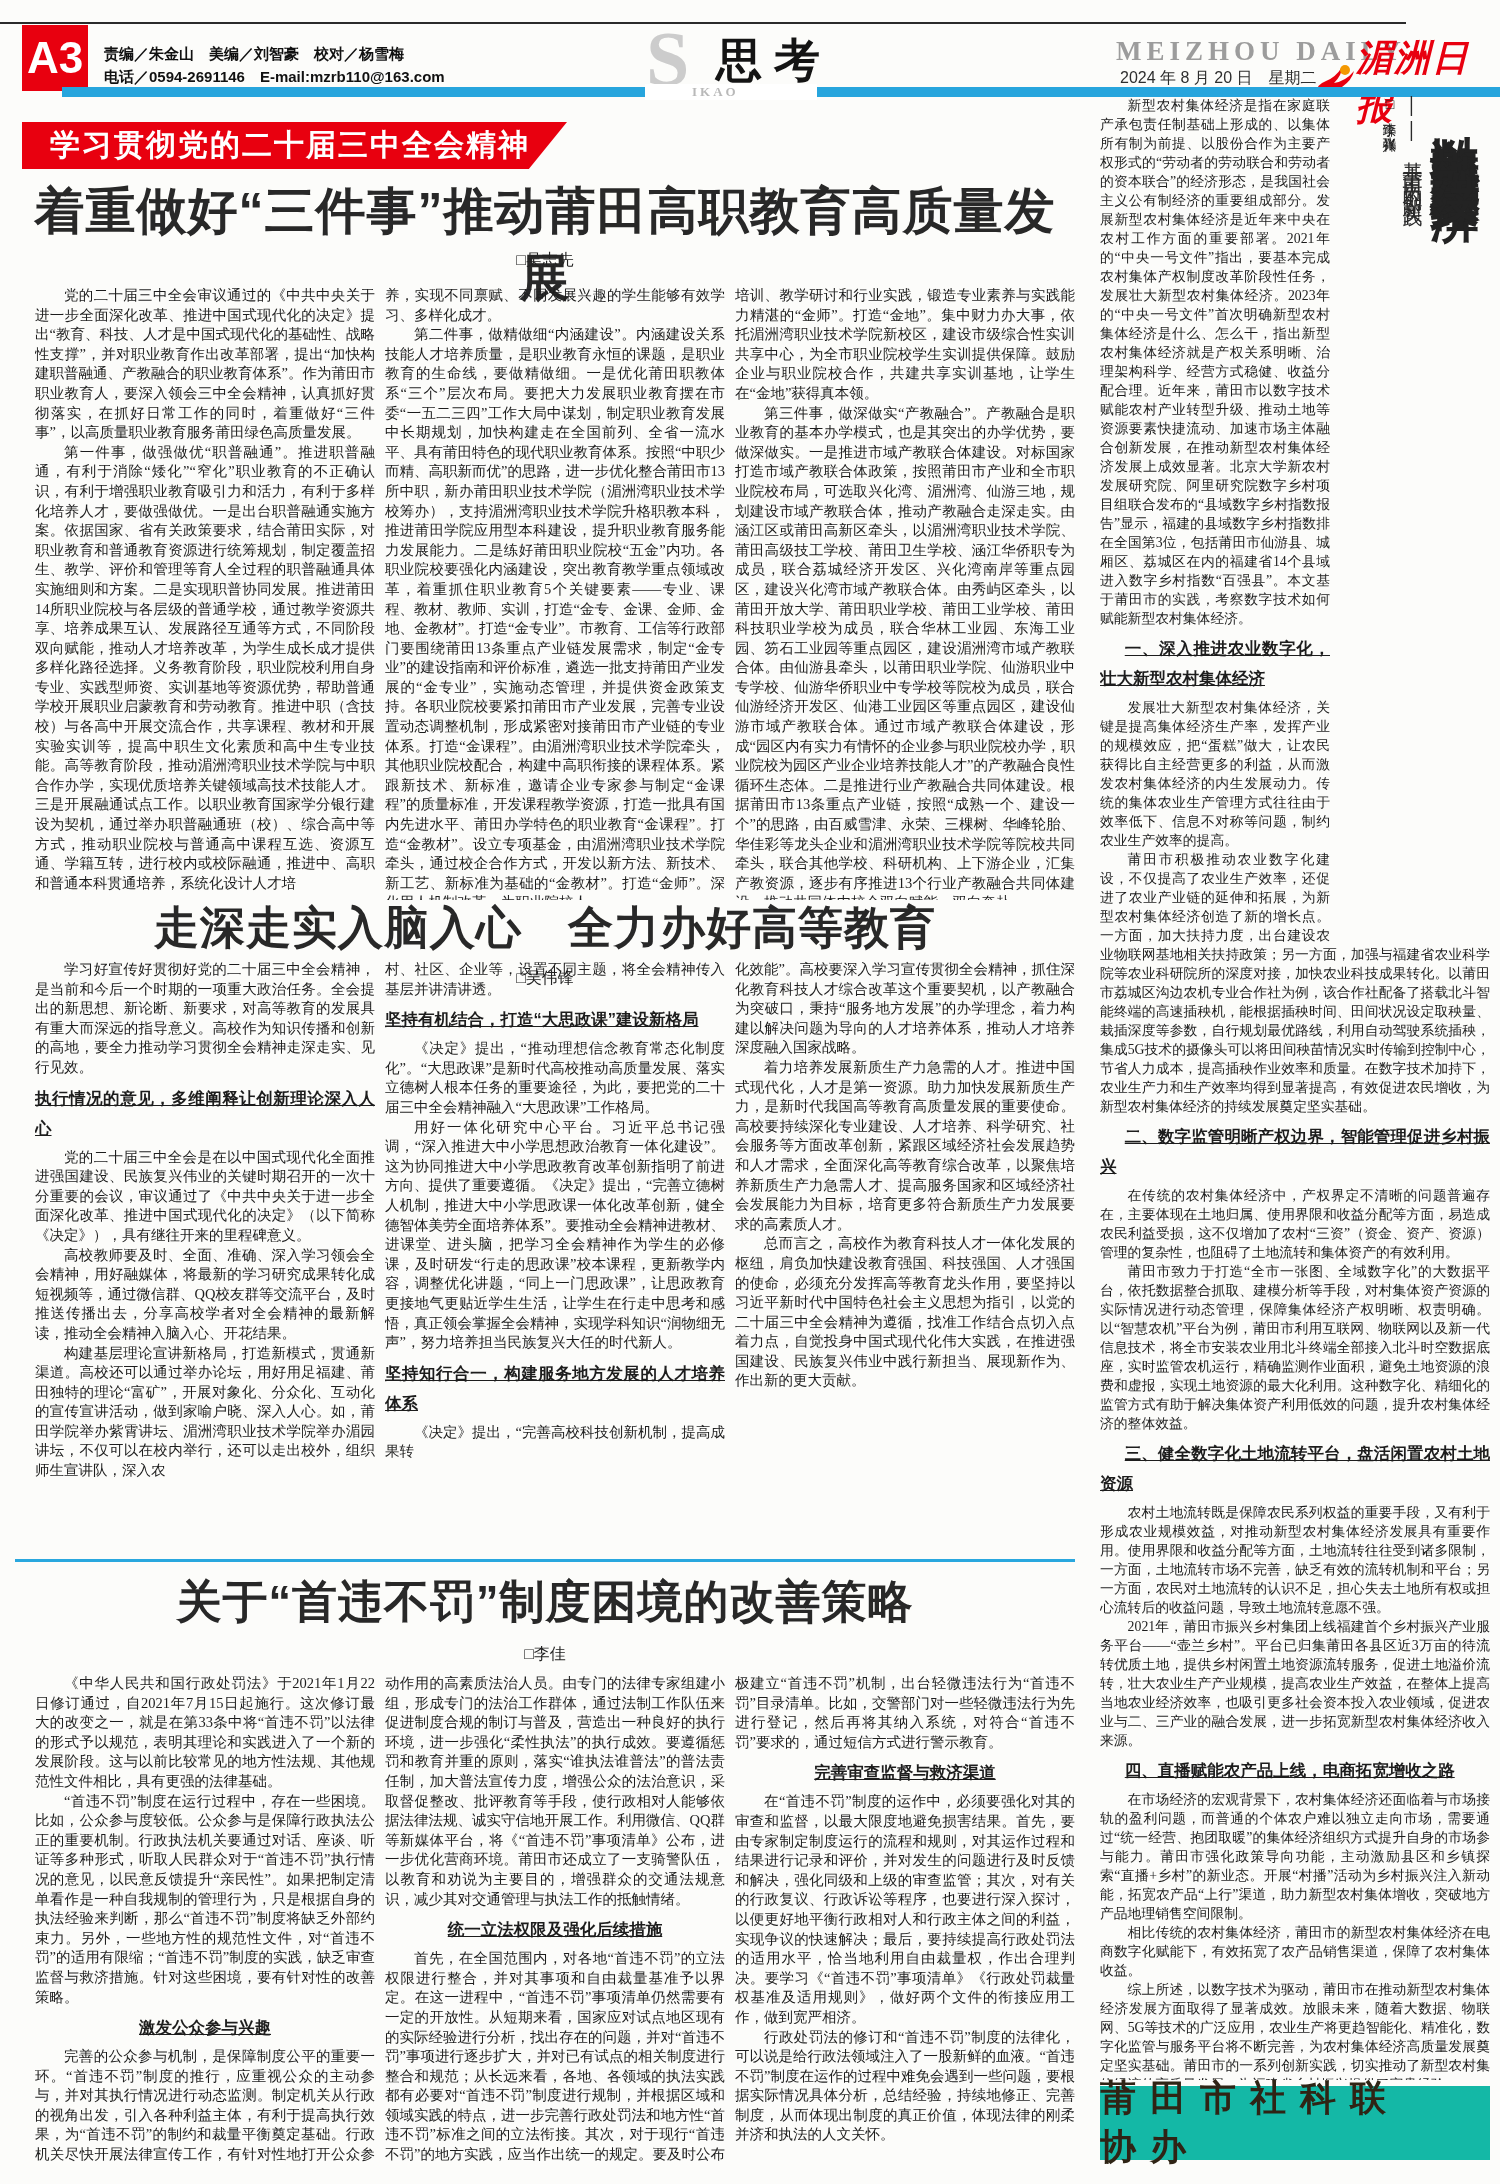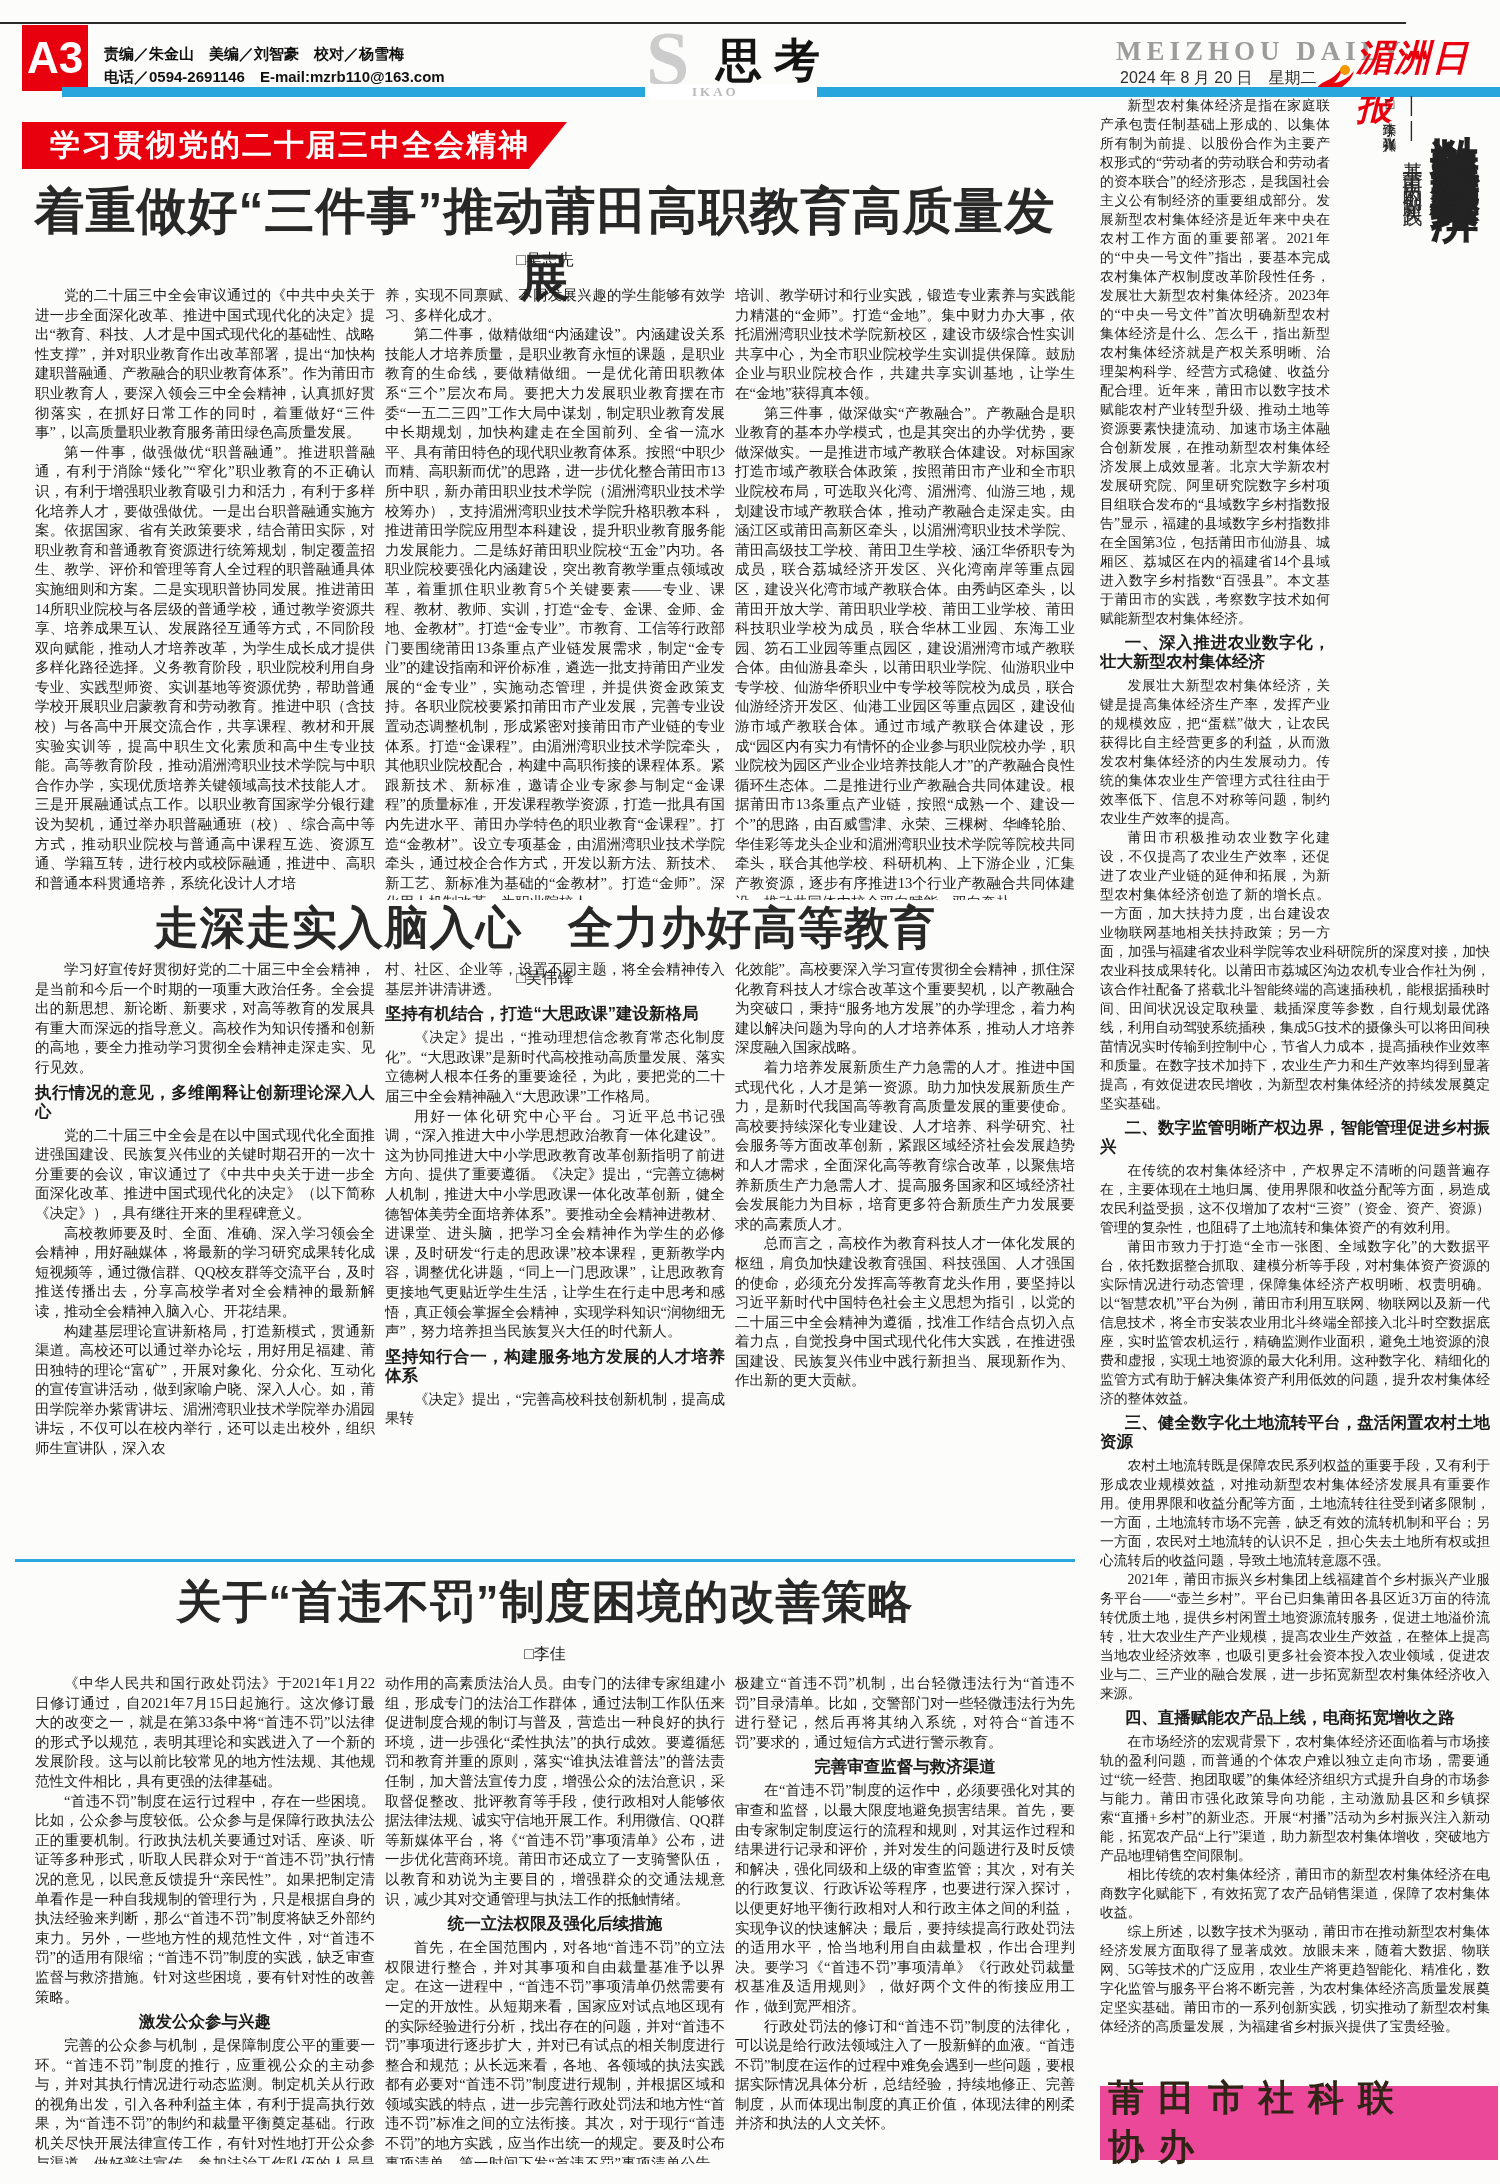--- a/index.html
+++ b/index.html
@@ -44,37 +44,37 @@
   .by1{top:250px;}.by2{top:968px;}.by3{top:1644px;}
   
   .cols{left:35px;width:1040px;display:flex;gap:10px;overflow:hidden;}
   .cols1{top:286px;height:614px;}
   .cols2{top:960px;height:556px;}
   .cols3{top:1674px;height:490px;}
   .col{width:340px;overflow:hidden;font-size:14.5px;line-height:19.6px;text-align:justify;}
   .para{margin:0;text-indent:2em;}
   .cont{text-indent:0;}
   .subh{font-family:"Liberation Sans",sans-serif;font-weight:bold;font-size:16.5px;
-        margin:5px 0;text-indent:0;line-height:19px;}
+        margin:5px 0;text-indent:0;line-height:30px;text-decoration:underline;}
   .ctr{text-align:center;}
   .divider{left:15px;top:1559px;width:1060px;height:3px;background:#29a7de;}
   
   .rart{left:1100px;top:96px;width:390px;height:1984px;overflow:hidden;
         font-size:13.8px;line-height:19px;text-align:justify;}
   .vblock{float:right;width:152px;height:838px;display:flex;flex-direction:row;
           justify-content:flex-end;margin-left:8px;}
   .vtitle{writing-mode:vertical-rl;font-family:"Liberation Sans",sans-serif;font-weight:bold;
           font-size:49px;letter-spacing:4px;color:#232323;line-height:68px;}
   .vsub{writing-mode:vertical-rl;font-family:"Liberation Sans",sans-serif;font-size:20px;
         letter-spacing:5px;color:#2a2a2a;margin-left:4px;height:560px;}
   .vbyline{writing-mode:vertical-rl;font-size:14px;color:#222;margin-left:2px;height:200px;
            font-family:"Liberation Sans",sans-serif;}
   .rart .subh{font-size:16.5px;text-indent:1.5em;}
-  .sponsor{left:1100px;top:2086px;width:390px;height:74px;background:#ec4899;
-           display:flex;align-items:center;justify-content:center;padding-left:8px;}
+  .sponsor{left:1100px;top:2086px;width:390px;height:74px;background:#14b8a6;
+           display:flex;align-items:center;justify-content:center;}
   .sponsor span{font-family:"Liberation Sans",sans-serif;font-weight:bold;font-size:36px;
                 letter-spacing:14px;color:#2f2415;}
 </style>
 </head>
 <body>
 
 <div class="abs topline"></div>
 <div class="abs badge">A3</div>
 <div class="abs infoline">
   <div>责编／朱金山　美编／刘智豪　校对／杨雪梅</div>

